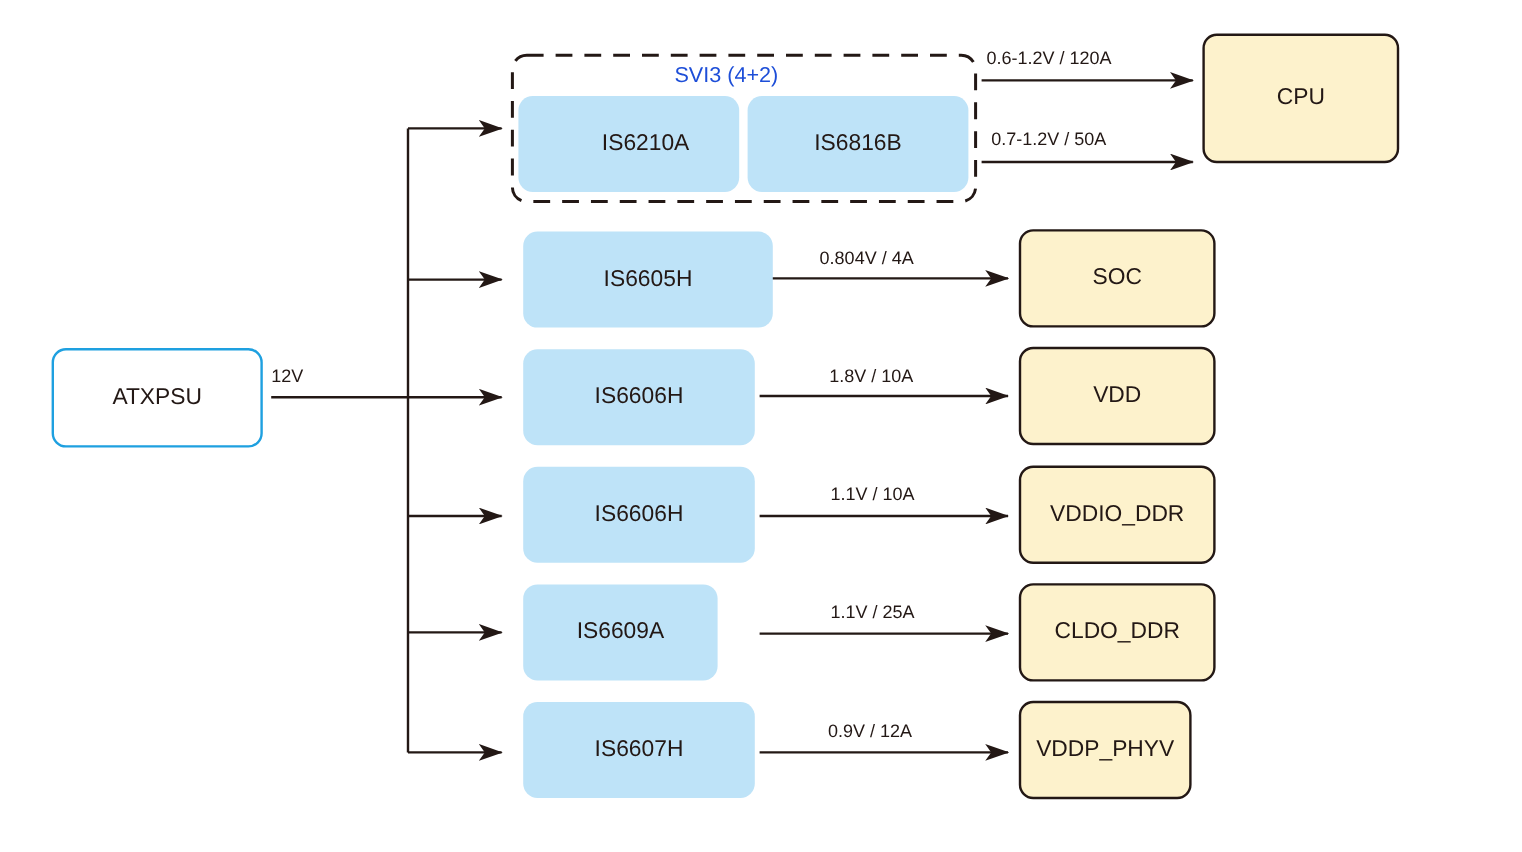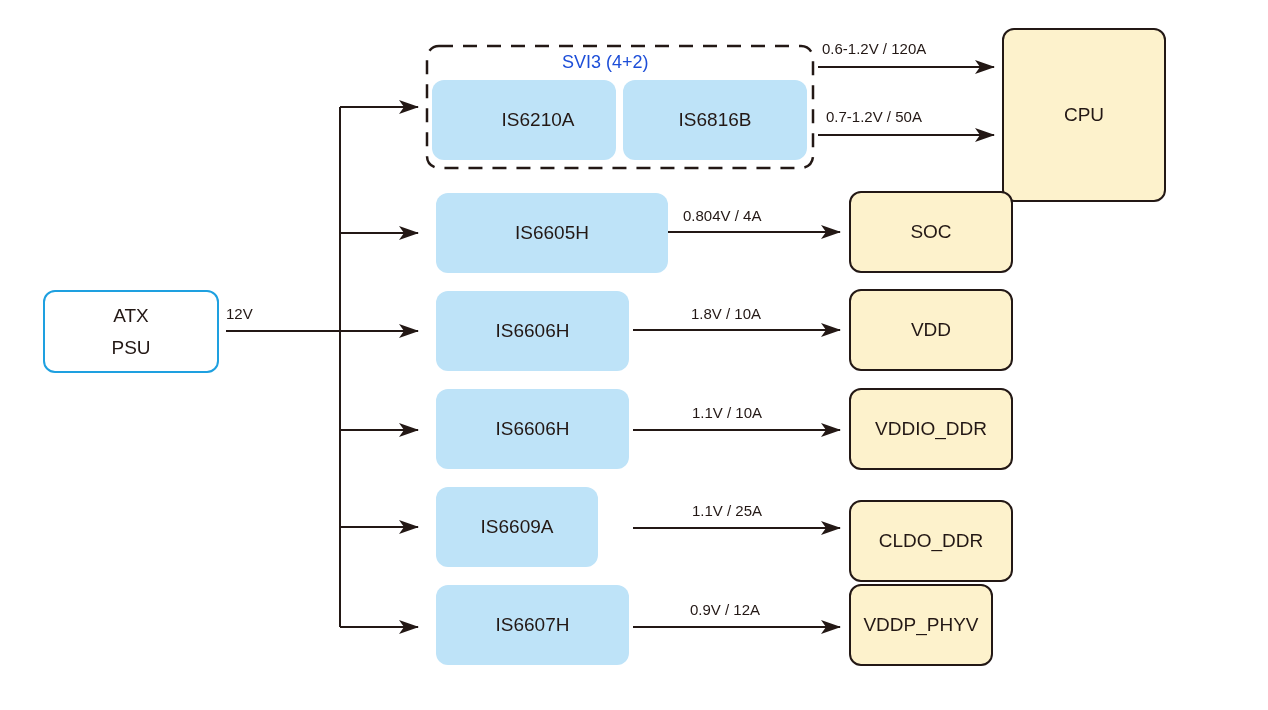--- a/index.html
+++ b/index.html
@@ -4,21 +4,21 @@
 <style>
   html, body { margin: 0; padding: 0; background: #ffffff; }
   body { width: 1268px; height: 710px; position: relative; overflow: hidden;
          font-family: "Liberation Sans", "DejaVu Sans", sans-serif; color: #231815; }
   svg { position: absolute; left: 0; top: 0; }
   .box { position: absolute; box-sizing: border-box; display: flex; align-items: center;
          justify-content: center; font-size: 19px; color: #231815; text-align: center; }
   .reg { background: #bee3f8; border-radius: 12px; }
   .load { background: #fdf2cc; border: 2px solid #231815; border-radius: 12px; }
   .psu { background: #ffffff; border: 2px solid #1ea0e0; border-radius: 12px;
-         flex-direction: column; line-height: 32px; }
+         line-height: 32px; }
   .lbl { position: absolute; font-size: 15px; color: #231815; white-space: nowrap; }
   .group-title { position: absolute; font-size: 18px; color: #1d4ed8; white-space: nowrap; }
 </style>
 </head>
 <body>
 
 <svg width="1268" height="710">
   <defs>
     <marker id="arr" viewBox="0 0 20 14" refX="19" refY="7" markerWidth="20" markerHeight="14" markerUnits="userSpaceOnUse" orient="auto">
       <path d="M0,0 L20,7 L0,14 L5,7 Z" fill="#231815"></path>
@@ -56,25 +56,25 @@
 <span class="group-title" style="left:562px; top:52px;">SVI3 (4+2)</span>
 <div class="box reg" style="left:432px; top:80px; width:184px; height:80px;padding-left:28px;">
   <span>IS6210A</span>
 </div>
 <div class="box reg" style="left:623px; top:80px; width:184px; height:80px;">
   <span>IS6816B</span>
 </div>
 
 <span class="lbl" style="left:822px; top:40px;">0.6-1.2V / 120A</span>
 <span class="lbl" style="left:826px; top:108px;">0.7-1.2V / 50A</span>
-<div class="box load" style="left:1002px; top:28px; width:164px; height:174px;">
+<div class="box load" style="left:1002px; top:28px; width:164px; height:108px;">
   <span>CPU</span>
 </div>
 
-<div class="box reg" style="left:436px; top:193px; width:232px; height:80px;">
+<div class="box reg" style="left:436px; top:193px; width:208px; height:80px;">
   <span>IS6605H</span>
   </div>
 <span class="lbl" style="left:683px; top:207px;">0.804V / 4A</span>
 <div class="box load" style="left:849px; top:191px; width:164px; height:82px;">
   <span>SOC</span>
   </div>
 
 <div class="box reg" style="left:436px; top:291px; width:193px; height:80px;">
   <span>IS6606H</span>
   </div>
@@ -88,21 +88,21 @@
   </div>
 <span class="lbl" style="left:692px; top:404px;">1.1V / 10A</span>
 <div class="box load" style="left:849px; top:388px; width:164px; height:82px;">
   <span>VDDIO_DDR</span>
   </div>
 
 <div class="box reg" style="left:436px; top:487px; width:162px; height:80px;">
   <span>IS6609A</span>
   </div>
 <span class="lbl" style="left:692px; top:502px;">1.1V / 25A</span>
-<div class="box load" style="left:849px; top:500px; width:164px; height:82px;">
+<div class="box load" style="left:849px; top:486px; width:164px; height:82px;">
   <span>CLDO_DDR</span>
   </div>
 
 <div class="box reg" style="left:436px; top:585px; width:193px; height:80px;">
   <span>IS6607H</span>
   </div>
 <span class="lbl" style="left:690px; top:601px;">0.9V / 12A</span>
 <div class="box load" style="left:849px; top:584px; width:144px; height:82px;">
   <span>VDDP_PHYV</span>
   </div>

